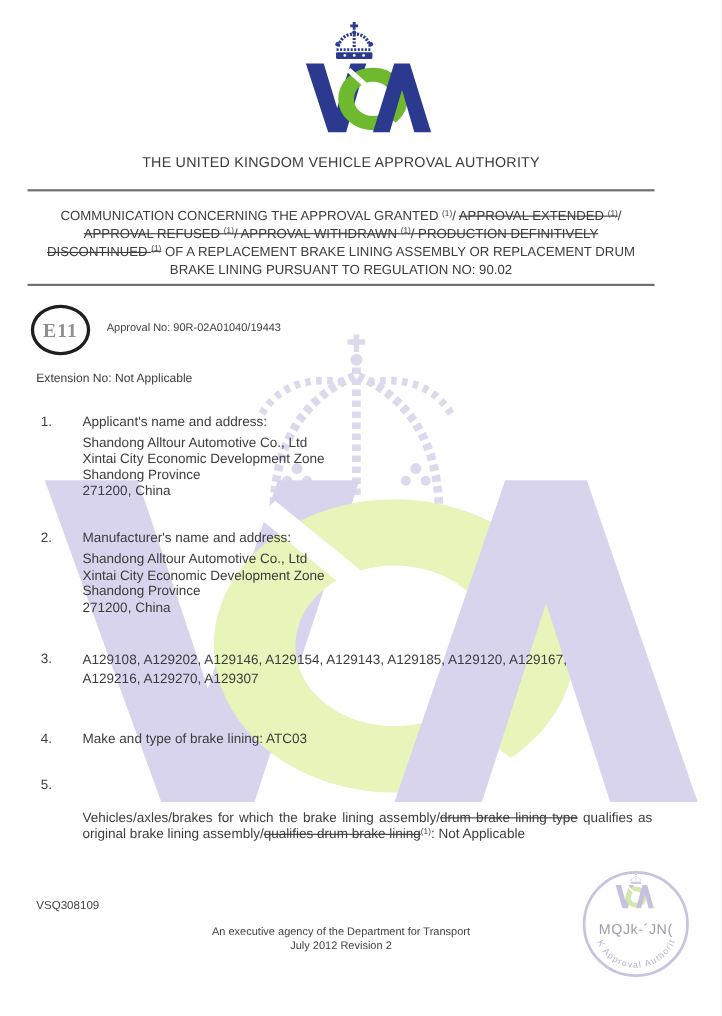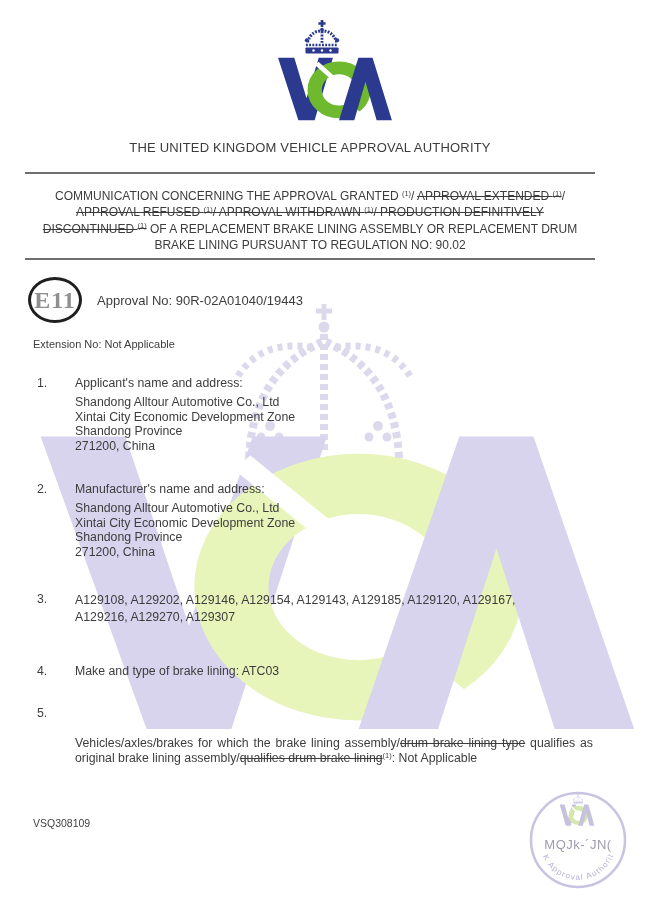--- a/index.html
+++ b/index.html
@@ -21,23 +21,23 @@
   .rule { position:absolute; left:25px; width:570px; height:2px; background:#6f6f6f; }
   .rule-top { top:172px; } .rule-bottom { top:258px; }
 
   .communication { position:absolute; top:189px; left:30px; width:560px;
     text-align:center; font-size:12px; line-height:14.4px; color:#3c3c3c; white-space:nowrap; }
 
   .e-mark { position:absolute; left:28px; top:277px; width:54px; height:46px;
     border:3px solid #1f1f1f; border-radius:50%; box-sizing:border-box;
     display:flex; align-items:center; justify-content:center; background:transparent; }
   .e-mark span { font-family:"Liberation Serif","DejaVu Serif",serif; font-weight:bold;
-    font-size:24px; color:#8f8f8f; letter-spacing:1px;text-align:right; }
-
-  .approval-no  { position:absolute; left:97px; top:293px; font-size:13px; }
+    font-size:18px; color:#8f8f8f; letter-spacing:1px;text-align:right; }
+
+  .approval-no  { position:absolute; left:97px; top:293px; font-size:10px; }
   .extension-no { position:absolute; left:33px; top:338px; font-size:11px; }
 
   .item { position:absolute; left:75px; width:518px; font-size:12.3px; line-height:15px; }
   .item .num { position:absolute; left:-38px; top:0; }
   .addr { margin-top:4px; line-height:14.6px; }
   .rich-line { white-space:nowrap; }
   .lines-3 .rich-line { line-height:16.5px; }
   .lines-5 .rich-line { line-height:15px; white-space:normal; }
   .justify-line { text-align:justify; text-align-last:justify;margin-top:30px; }
 
@@ -171,20 +171,24 @@
       <div>Make and type of brake lining: ATC03</div>
     </div>
 
     <div class="item lines-5" style="top:706px">
       <span class="num">5.</span>
       <div class="rich-line justify-line"><span>Vehicles/axles/brakes for which the brake lining assembly/</span><s>drum brake lining type</s><span> qualifies as</span></div>
       <div class="rich-line"><span>original brake lining assembly/</span><s>qualifies drum brake lining</s><span><span class="sup">(1)</span></span><span>: Not Applicable</span></div>
     </div>
 
     <div class="doc-ref">VSQ308109</div>
+    <div class="footer-center">
+      <div>An executive agency of the Department for Transport</div>
+      <div>July 2012 Revision 2</div>
+    </div>
 
     <svg class="stamp-svg" width="104" height="108" viewBox="0 0 104 108">
       <circle cx="52" cy="53" r="47" fill="none" stroke="#c8c3e1" stroke-width="2.5"></circle>
       <g transform="translate(46.7,7) scale(0.27)" style="color:#ccc7e3">
         <use href="#crown-g"></use>
       </g>
       <g transform="translate(33,17) scale(0.31)">
         <use href="#v-path" fill="#c6c1df"></use>
         <use href="#ring-c" stroke="#d5e8ab" stroke-width="14"></use>
         <use href="#slits" stroke="#ffffff" stroke-width="5"></use>

